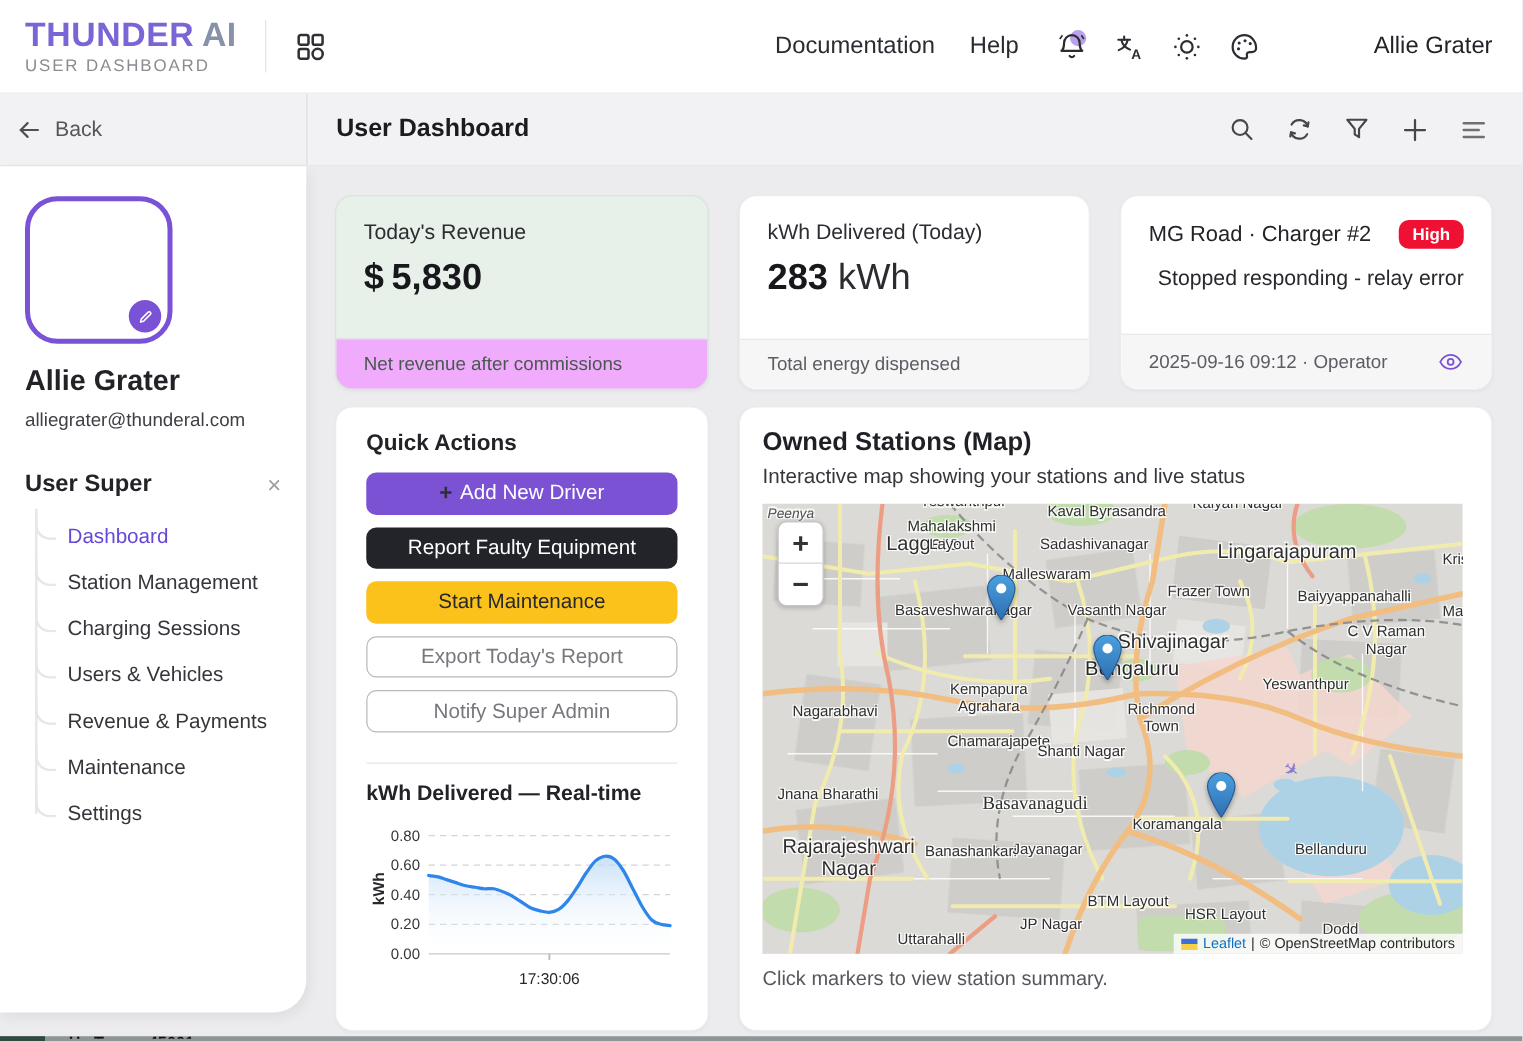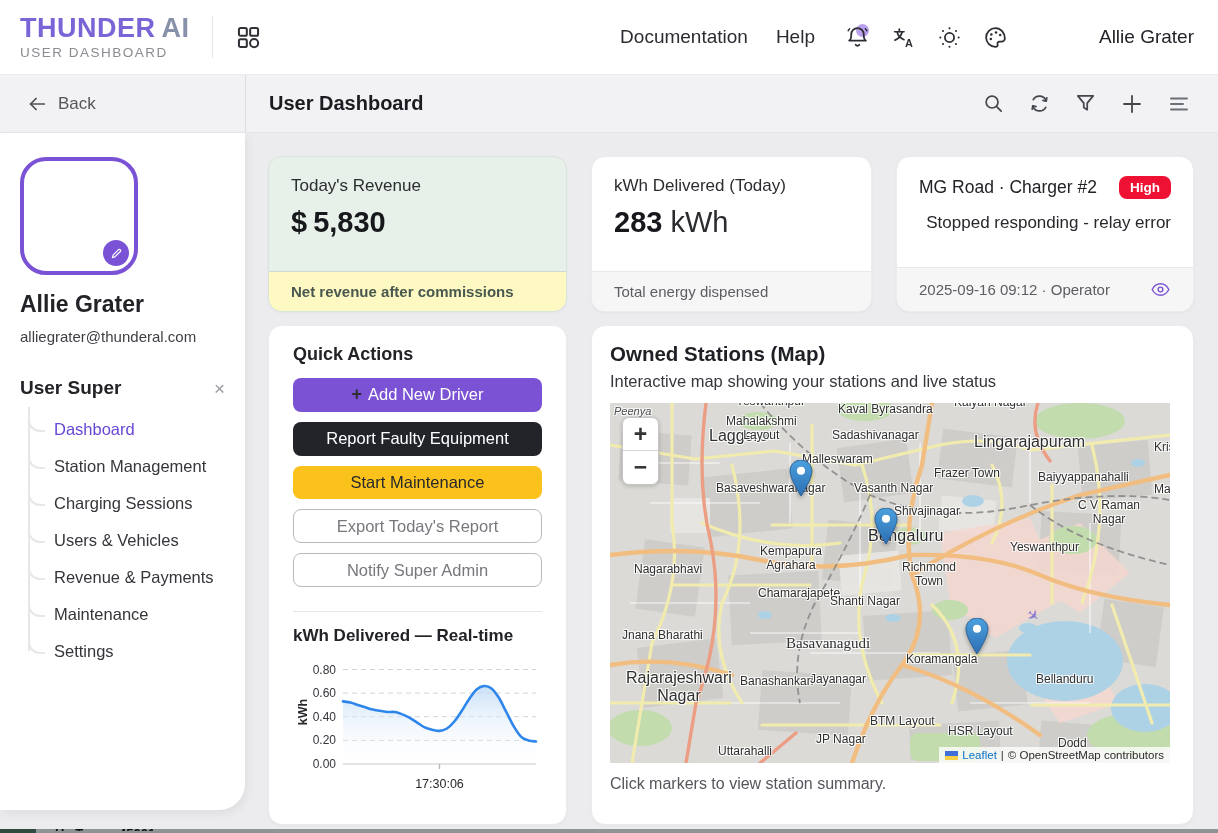--- a/index.html
+++ b/index.html
@@ -20,21 +20,21 @@
   .topnav a { font-size:19px; color:#2a2c31; text-decoration:none; cursor:pointer; }
   .top-icons { display:flex; gap:21px; align-items:center; margin-right:28px; color:#2b2d33; }
   .top-icons .icn { position:relative; display:flex; cursor:pointer; }
   .bell-blob { position:absolute; right:1px; top:-1px; width:13px; height:13px; border-radius:50%; background:#a98ae8; opacity:.8; z-index:0; }
   .user-chip { display:flex; align-items:center; gap:10px; cursor:pointer; }
   .avatar-mini { width:36px; height:36px; border-radius:50%; overflow:hidden; flex:0 0 auto; }
   .user-chip .uname { font-size:19px; color:#222328; }
 
   
   .toolbar { height:58px; background:#f2f1f3; display:flex; align-items:center; border-bottom:1px solid #e6e5e8; }
-  .back-wrap { width:245px; display:flex; align-items:center; gap:10px; padding-left:26px; color:#55565c; font-size:17px; cursor:pointer; }
+  .back-wrap { width:245px; display:flex; align-items:center; gap:10px; padding-left:12px; color:#55565c; font-size:17px; cursor:pointer; }
   .tb-title-wrap { border-left:1px solid #dedde2; height:100%; display:flex; align-items:center; padding-left:23px; }
   .tb-title { font-size:20px; font-weight:700; color:#1b1c21; }
   .tb-spacer { flex:1; }
   .tb-icons { display:flex; gap:23px; align-items:center; padding-right:27px; color:#44464d; }
   .tb-icons .icn { display:flex; cursor:pointer; }
 
   
   .content { display:flex; height:700px; }
   .sidebar { width:245px; position:relative; flex:0 0 auto; }
   .sidebar-card { position:absolute; top:0; left:0; right:0; height:677px; background:#fff; border-radius:0 0 26px 0; box-shadow:2px 4px 10px rgba(0,0,0,.06); padding:24px 20px; }
@@ -65,21 +65,21 @@
   .row1 { display:flex; gap:24px; height:156px; }
   .card { background:#fff; border:1px solid #ececef; border-radius:14px; box-shadow:0 1px 3px rgba(0,0,0,.04); display:flex; flex-direction:column; overflow:hidden; }
   .stat-body { padding:19px 22px 0 22px; }
   .stat-title { font-size:17px; color:#2b2d31; }
   .stat-value { margin-top:10px; font-size:29px; font-weight:800; color:#17181c; }
   .stat-value .cur { font-weight:600; margin-right:6px; }
   .stat-value .unit { font-weight:400; color:#2a2c30; }
   .stat-footer { margin-top:auto; padding:11px 22px; font-size:15px; color:#5b5d62; background:#f6f6f7; border-top:1px solid #e9e9ec; }
 
   .card-revenue { width:299px; background:#e8f0ea; border-color:#d8e5dc; }
-  .card-revenue .stat-footer { background:#fef9c3; border-top:1px solid #cddcd3; color:#49584f;font-weight:bold; }
+  .card-revenue .stat-footer { background:#f0abfc; border-top:1px solid #cddcd3; color:#49584f; }
   .card-energy { width:281px; }
   .card-alert { flex:1; }
   .alert-head { display:flex; align-items:center; justify-content:space-between; padding:19px 22px 0 22px; }
   .alert-title { font-size:17.5px; color:#222327; }
   .badge-high { background:#ee1133; color:#fff; font-size:13.5px; font-weight:700; padding:4px 11px; border-radius:8px; }
   .alert-msg { padding:14px 22px 0 22px; font-size:17px; color:#26282c;text-align:right; }
   .alert-footer { margin-top:auto; padding:11px 22px; font-size:15px; color:#5b5d62; background:#f6f6f7; border-top:1px solid #e9e9ec; display:flex; align-items:center; justify-content:space-between; }
 
   .row2 { display:flex; gap:24px; height:500px; }
   .card-qa { width:299px; padding:18px 24px; }
@@ -465,21 +465,21 @@
 Layout</span>
               <span class="map-label" style="left: 222px; top: 26px; font-size: 12px;">Sadashivanagar</span>
               <span class="map-label" style="left: 364px; top: 30px; font-size: 16px;">Lingarajapuram</span>
               <span class="map-label" style="left: 192px; top: 50px; font-size: 12px;">Malleswaram</span>
               <span class="map-label" style="left: 324px; top: 64px; font-size: 12px;">Frazer Town</span>
               <span class="map-label" style="left: 428px; top: 68px; font-size: 12px;">Baiyyappanahalli</span>
               <span class="map-label" style="left: 544px; top: 38px; font-size: 12px;">Krishn</span>
               <span class="map-label" style="left: 106px; top: 79px; font-size: 12px;">Basaveshwaranagar</span>
               <span class="map-label" style="left: 244px; top: 79px; font-size: 12px;">Vasanth Nagar</span>
               <span class="map-label" style="left: 544px; top: 80px; font-size: 12px;">Mahad</span>
-              <span class="map-label" style="left: 284px; top: 102px; font-size: 12px;">Shivajinagar</span>
+              <span class="map-label" style="left: 284px; top: 102px; font-size: 16px;">Shivajinagar</span>
               <span class="map-label c" style="left: 468px; top: 96px; font-size: 12px;">C V Raman
 Nagar</span>
               <span class="map-label city" style="left: 258px; top: 124px; font-size: 16px;">Bengaluru</span>
               <span class="map-label c" style="left: 150px; top: 142px; font-size: 12px;">Kempapura
 Agrahara</span>
               <span class="map-label" style="left: 24px; top: 160px; font-size: 12px;">Nagarabhavi</span>
               <span class="map-label" style="left: 400px; top: 138px; font-size: 12px;">Yeswanthpur</span>
               <span class="map-label c" style="left: 292px; top: 158px; font-size: 12px;">Richmond
 Town</span>
               <span class="map-label" style="left: 148px; top: 184px; font-size: 12px;">Chamarajapete</span>

